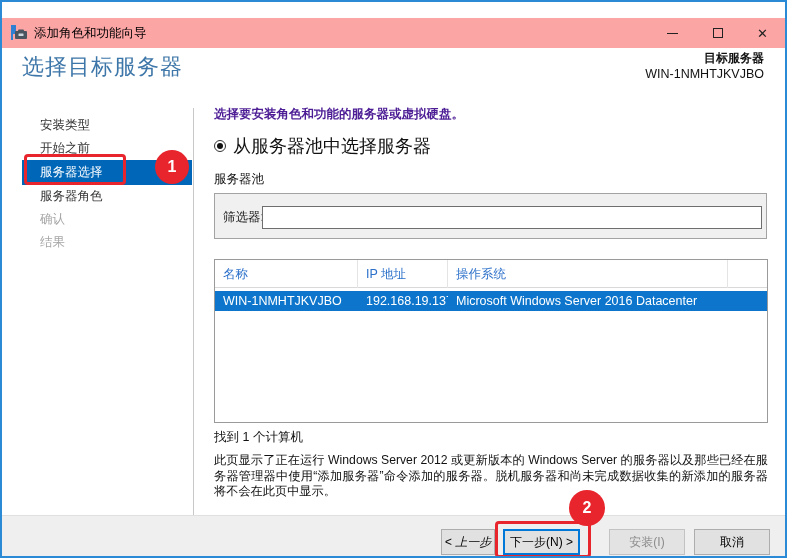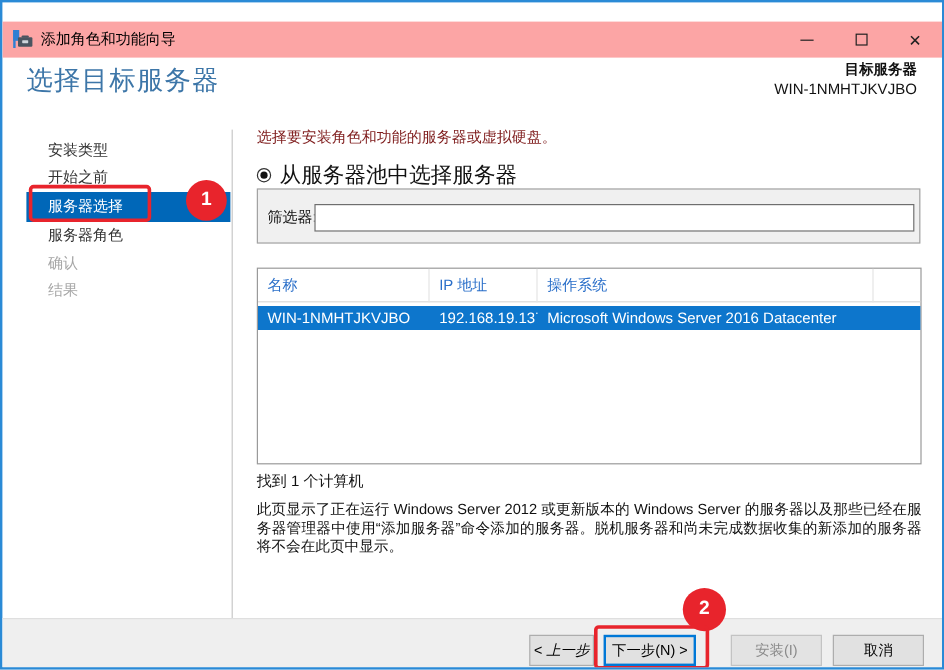--- a/index.html
+++ b/index.html
@@ -23,21 +23,21 @@
   .target-label { font-size:12px; font-weight:bold; color:#111; line-height:15px; }
   .target-server { font-size:12.5px; color:#111; line-height:16px; }
   
   .sidebar { position:absolute; left:20px; top:112px; width:170px; }
   .nav-item { height:23px; line-height:23px; padding-left:18px; font-size:12.5px; color:#333; cursor:pointer; }
   .nav-item.selected { background:#0067b8; color:#ffffff; height:25px; line-height:25px; }
   .nav-item.disabled { color:#a6a6a6; cursor:default; }
   .v-sep { position:absolute; left:191px; top:106px; width:1px; height:410px; background:#c8c8c8; }
   
   .content { position:absolute; left:212px; top:104px; width:554px; }
-  .instruction { font-size:12.5px; color:#7f1d1d; margin-bottom:12px; }
+  .instruction { font-size:12.5px; color:#4c1d95; margin-bottom:12px;font-weight:bold; }
   .radio-row { display:flex; align-items:center; height:22px; font-size:18px; color:#111; cursor:pointer; }
   .radio-circle { width:12px; height:12px; border:1px solid #333; border-radius:50%;
                   margin-right:7px; position:relative; background:#fff; flex:0 0 auto; }
   .radio-circle.on::after { content:""; position:absolute; left:2px; top:2px; width:6px; height:6px;
                   border-radius:50%; background:#111; }
   .pool-label { font-size:12.5px; color:#111; margin-top:14px; margin-bottom:5px; }
   .filter-box { width:553px; height:46px; background:#f0f0f0; border:1px solid #a3a3a3; position:relative; }
   .filter-label { position:absolute; left:8px; top:15px; font-size:12.5px; color:#111; }
   .filter-input { position:absolute; left:47px; top:12px; width:500px; height:23px;
                   border:1px solid #6e6e6e; background:#fff; font-size:12px; padding:0 4px;
@@ -114,20 +114,21 @@
   <div class="v-sep"></div>
 
   <div class="content">
     <div class="instruction">选择要安装角色和功能的服务器或虚拟硬盘。</div>
 
     <div class="radio-row">
       <span class="radio-circle on"></span>
       <span>从服务器池中选择服务器</span>
     </div>
 
+    <div class="pool-label">服务器池</div>
 
     <div class="filter-box">
       <span class="filter-label">筛选器:</span>
       <input class="filter-input" type="text" value="" style="">
     </div>
 
     <div class="server-table">
       <div class="tbl-header">
         <div class="th col1">名称</div>
         <div class="th col2">IP 地址</div>

